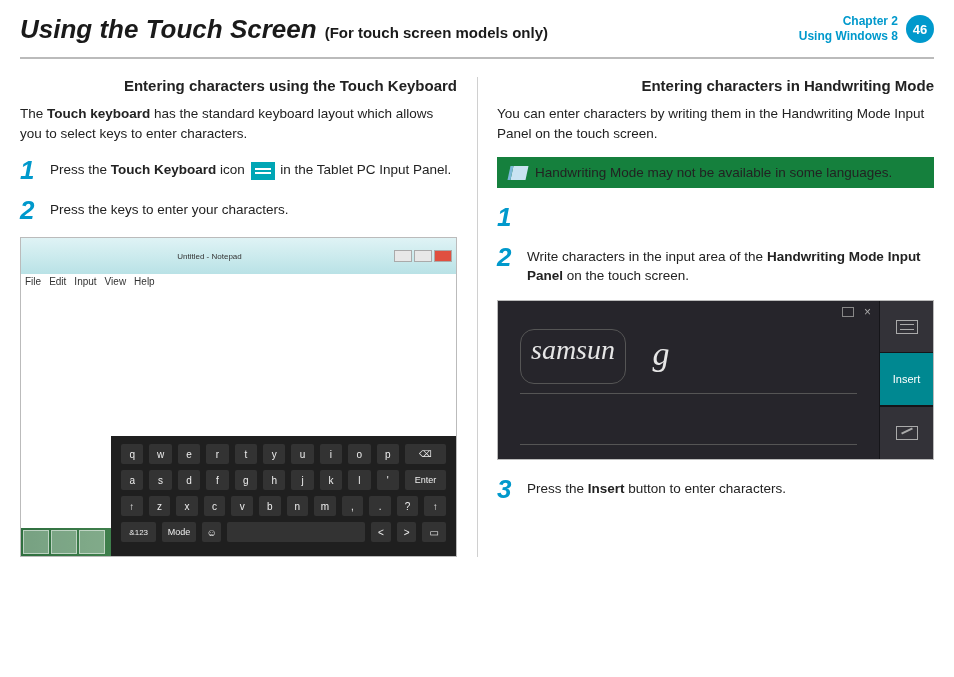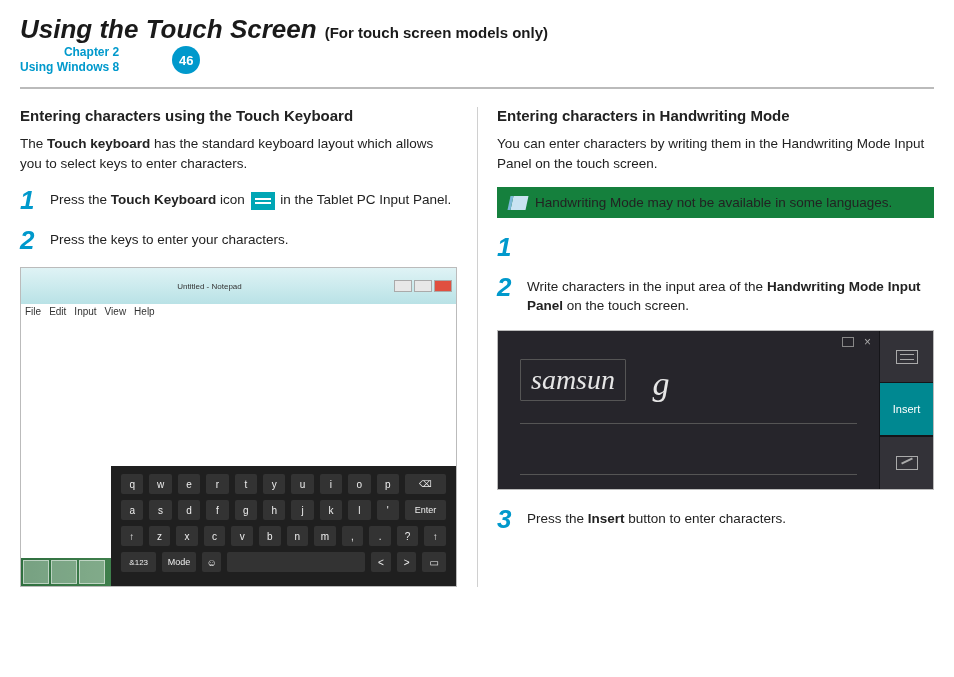--- a/index.html
+++ b/index.html
@@ -10,21 +10,20 @@
     background: #fff;
     color: #222;
     position: relative;
     overflow: hidden;
   }
   .header {
     display: flex;
     align-items: flex-start;
     justify-content: space-between;
     padding: 14px 20px 0 20px;
-    flex-direction: column;
   }
   .title-block { display: flex; align-items: baseline; gap: 8px; }
   .page-title {
     font-size: 26px;
     font-weight: 700;
     font-style: italic;
     color: #1a1a1a;
   }
   .page-subtitle {
     font-size: 15px;
@@ -43,21 +42,21 @@
     color: #0099cc;
     line-height: 1.25;
   }
   .page-badge {
     width: 28px; height: 28px;
     border-radius: 50%;
     background: #0099cc;
     color: #fff;
     font-size: 13px;
     font-weight: 700;
-    display: flex; align-items: center; justify-content: center; margin-left: 45px;
+    display: flex; align-items: center; justify-content: center;
   }
   .ruler {
     margin: 12px 20px 0 20px;
     height: 2px;
     background: linear-gradient(#bbb,#bbb);
     position: relative;
   }
   .columns {
     display: flex;
     gap: 40px;
@@ -70,20 +69,21 @@
     left: 50%;
     top: 18px;
     bottom: 0;
     width: 1px;
     background: #d0d0d0;
   }
   .section-heading {
     font-size: 15px;
     font-weight: 700;
     margin-bottom: 10px;
+    text-align: right;
   }
   .para {
     font-size: 13.5px;
     line-height: 1.45;
     margin-bottom: 14px;
   }
   .step {
     display: flex;
     gap: 10px;
     margin-bottom: 14px;
@@ -212,23 +212,23 @@
     position:absolute; top:6px; right:8px; display:flex; gap:10px;
   }
   .tiny-icon{ width:12px; height:10px; border:1px solid #888;}
   .tiny-x{ color:#aaa; font-size:12px; line-height:10px;}
   .hw-word {
     display:inline-block;
     font-family: "Segoe Script", cursive;
     font-style: italic;
     font-size:28px;
     color:#e6e6e6;
-    padding:4px 10px 4px 10px;
+    padding:4px 10px 17px 10px;
     border:1px solid #555;
-    border-radius:1px;
+    border-radius:14px;
     margin-top:10px;
   }
   .hw-letter {
     display:inline-block;
     font-family: "Segoe Script", cursive;
     font-style: italic;
     font-size:34px;
     color:#e6e6e6;
     margin-left:22px;
     transform: translateY(6px);

